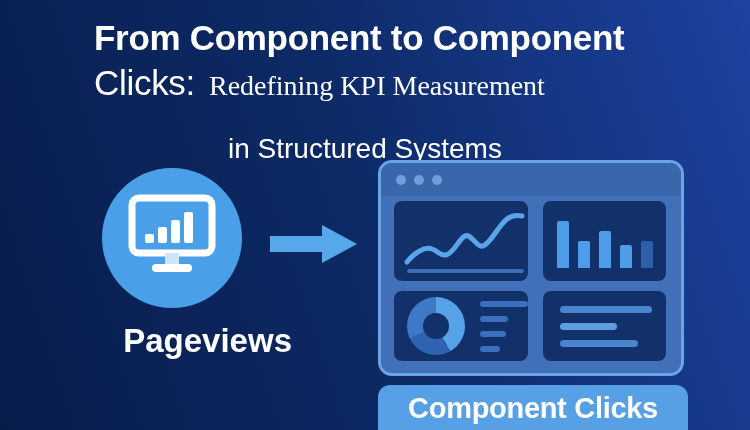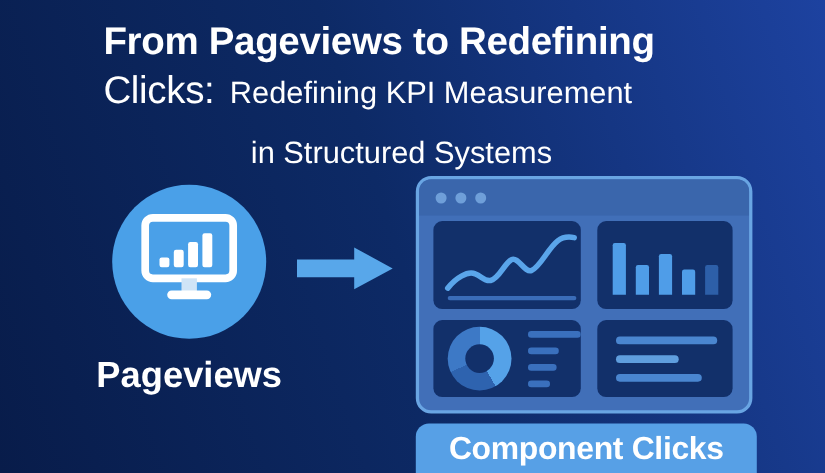--- a/index.html
+++ b/index.html
@@ -5,30 +5,30 @@
   html, body { margin:0; padding:0; }
   body {
     width:750px; height:430px; overflow:hidden; position:relative;
     background:linear-gradient(72deg, #081c4a 0%, #0d2a66 48%, #1d42a0 100%);
     font-family:"Liberation Sans", sans-serif; color:#ffffff;
   }
   .title { position:absolute; left:94px; top:14px; }
   .t-line1 { font-size:35px; font-weight:700; letter-spacing:-0.3px; line-height:47px; white-space:nowrap; }
   .t-line2 { line-height:44px; white-space:nowrap; }
   .t-bold  { font-size:35px; font-weight:400; letter-spacing:-0.3px; }
-  .t-reg   { font-size:28px; font-weight:400; margin-left:14px; }
-  .t-line3 { font-size:28px; font-weight:400; margin-left:134px; line-height:40px; margin-top:7px; white-space:nowrap; }
+  .t-reg   { font-size:28px; font-weight:400; margin-left:14px;font-family:Liberation Serif, serif; }
+  .t-line3 { font-size:28px; font-weight:400; margin-left:134px; line-height:40px; margin-top:17px; white-space:nowrap; }
 
   .source-circle {
     position:absolute; left:102px; top:168px; width:140px; height:140px;
     border-radius:50%; background:#4aa0e8;
     display:flex; align-items:center; justify-content:center;
   }
   .source-label {
-    position:absolute; left:52px; top:322px; width:240px; text-align:center;
+    position:absolute; left:52px; top:322px; width:240px; text-align:right;
     font-size:33px; font-weight:700;
   }
   .arrow { position:absolute; left:270px; top:222px; }
 
   .window {
     position:absolute; left:378px; top:160px; width:306px; height:216px;
     background:#416fb8; border:3px solid #69a5e3; border-radius:14px;
     box-sizing:border-box; overflow:hidden;
   }
   .win-header { height:33px; background:#3a66ac; display:flex; align-items:center; padding-left:15px; gap:8px; }
@@ -55,21 +55,21 @@
     position:absolute; left:378px; top:385px; width:310px; height:56px;
     background:#57a0e6; border-radius:12px; text-align:center;
     font-size:29px; font-weight:700; padding-top:7px; box-sizing:border-box;
     letter-spacing:-0.3px;
   }
 </style>
 </head>
 <body>
 
 <div class="title">
-  <div class="t-line1">From Pageviews to Redefining</div>
+  <div class="t-line1">From Component to Component</div>
   <div class="t-line2">
     <span class="t-bold">Clicks:</span><span class="t-reg">Redefining KPI Measurement</span>
   </div>
   <div class="t-line3">in Structured Systems</div>
 </div>
 
 <div class="source-circle">
   <span>
     <svg width="88" height="84" viewBox="0 0 88 84">
       <rect x="4" y="4" width="80" height="55" rx="7" fill="none" stroke="#ffffff" stroke-width="7"></rect>

